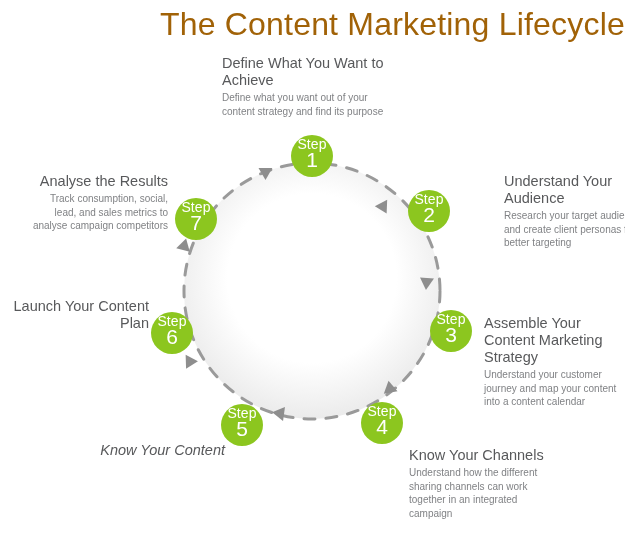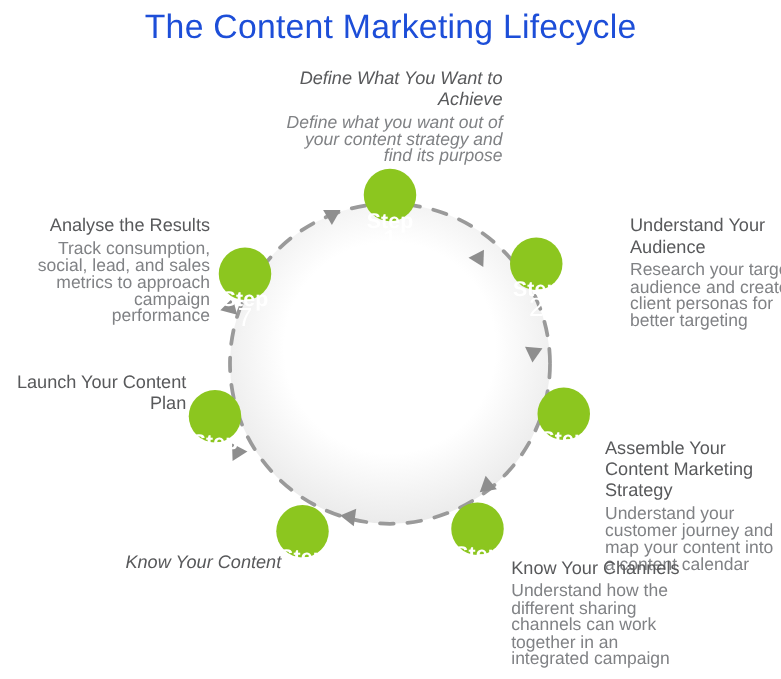--- a/index.html
+++ b/index.html
@@ -17,24 +17,24 @@
   #infographic {
     position: relative;
     width: 625px;
     height: 543px;
   }
   .page-title {
     position: absolute;
     top: 6px;
     left: 0;
     width: 625px;
-    text-align: center;
-    font-size: 27px;
+    text-align: right;
+    font-size: 32px;
     font-weight: 400;
-    color: #1d4ed8;
+    color: #a16207;
     letter-spacing: 0.2px;
   }
 
   
   #ring-svg {
     position: absolute;
     left: 0;
     top: 0;
     width: 625px;
     height: 543px;
@@ -48,25 +48,24 @@
     border-radius: 50%;
     background: #8cc61f;
     color: #ffffff;
     text-align: center;
     box-sizing: border-box;
     padding-top: 4px;
     z-index: 5;
   }
   .step-node .step-word {
     display: block;
-    font-size: 17px;
+    font-size: 14px;
     line-height: 11px;
-    font-weight: 700;
+    font-weight: 400;
     letter-spacing: 0.1px;
-    margin-top: 32px;
   }
   .step-node .step-num {
     display: block;
     font-size: 21px;
     line-height: 22px;
     font-weight: 400;
     margin-top: -1px;
   }
 
   
@@ -75,28 +74,28 @@
     z-index: 4;
   }
   .step-text .st-head {
     font-size: 14.5px;
     line-height: 17px;
     color: #58595b;
     font-weight: 400;
     margin: 0 0 2px 0;
   }
   .step-text .st-body {
-    font-size: 14px;
+    font-size: 10px;
     line-height: 13.5px;
     color: #808285;
     margin: 0;
   }
   .align-left   { text-align: left; }
   .align-right  { text-align: right; }
-  .align-center { text-align: right; font-style: italic; }
+  .align-center { text-align: left; }
 </style>
 </head>
 <body>
 
 <div id="infographic">
 
   <div class="page-title">The Content Marketing Lifecycle</div>
 
   <svg id="ring-svg" viewBox="0 0 625 543">
     <defs>
@@ -151,36 +150,36 @@
   <div class="step-text align-center" style="left:222px; top:55px; width:180px;">
     <p class="st-head">Define What You Want to Achieve</p>
     <p class="st-body">Define what you want out of your content strategy and find its purpose</p>
   </div>
 
   <div class="step-text align-left" style="left:457px; top:173px; width:140px;margin-left:47px;">
     <p class="st-head">Understand Your Audience</p>
     <p class="st-body">Research your target audience and create client personas for better targeting</p>
   </div>
 
-  <div class="step-text align-left" style="left:484px; top:315px; width:135px;margin-top:36px;">
+  <div class="step-text align-left" style="left:484px; top:315px; width:135px;">
     <p class="st-head">Assemble Your Content Marketing Strategy</p>
     <p class="st-body">Understand your customer journey and map your content into a content calendar</p>
   </div>
 
   <div class="step-text align-left" style="left:409px; top:447px; width:148px;">
     <p class="st-head">Know Your Channels</p>
     <p class="st-body">Understand how the different sharing channels can work together in an integrated campaign</p>
   </div>
 
   <div class="step-text align-right" style="left:85px; top:442px; width:140px;font-style:italic;">
     <p class="st-head">Know Your Content</p>
   </div>
 
   <div class="step-text align-right" style="left:10px; top:298px; width:139px;">
     <p class="st-head">Launch Your Content Plan</p>
   </div>
 
   <div class="step-text align-right" style="left:28px; top:173px; width:140px;text-align:right;">
     <p class="st-head">Analyse the Results</p>
-    <p class="st-body">Track consumption, social, lead, and sales metrics to approach campaign performance</p>
+    <p class="st-body">Track consumption, social, lead, and sales metrics to analyse campaign competitors</p>
   </div>
 
 </div>
 
 </body></html>

